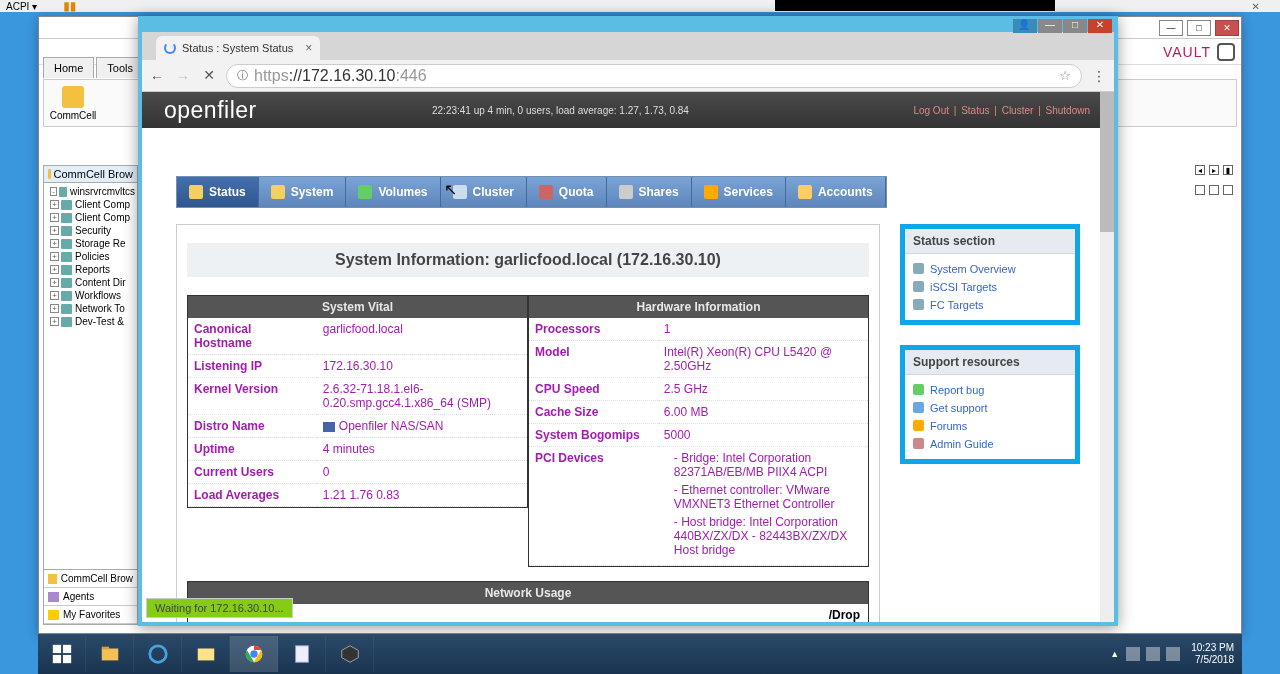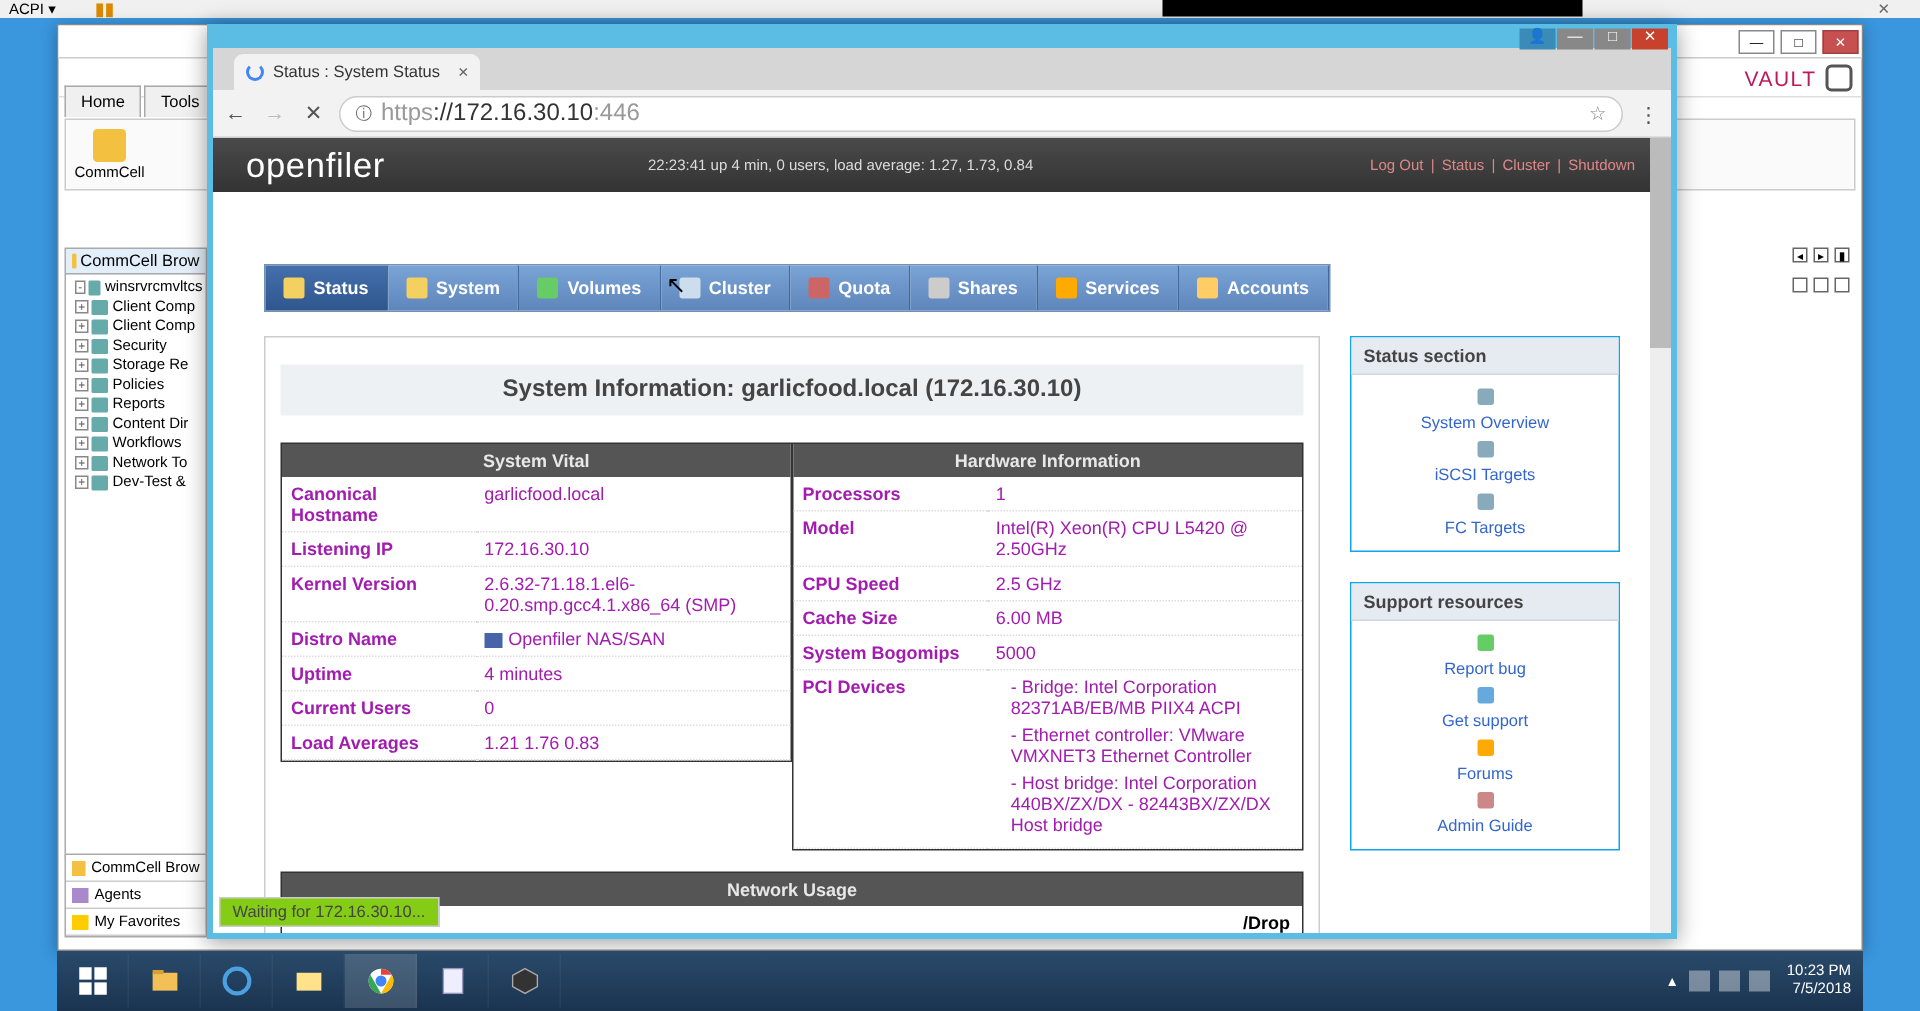--- a/index.html
+++ b/index.html
@@ -113,24 +113,24 @@
 .info-table td.lbl { width: 38%; font-weight: bold; }
 .info-table .distro-flag { display: inline-block; width: 12px; height: 10px; background: #4864a8; margin-right: 4px; vertical-align: middle; }
 .pci-list { list-style: none; padding-left: 10px; }
 .pci-list li { margin-bottom: 4px; }
 .pci-list li::before { content: "- "; }
 
 .net-usage { margin-top: 14px; border: 1px solid #333; }
 .net-usage .hdr { background: #555; color: #e8e8e8; text-align: center; font-size: 12px; font-weight: bold; padding: 4px; }
 
 .side-col { width: 180px; }
-.side-box { border: 1px solid #0ea5e9; margin-bottom: 20px; background: #fff; }
+.side-box { border: 5px solid #0ea5e9; margin-bottom: 20px; background: #fff; }
 .side-box .sh { background: #e6ebf2; padding: 5px 8px; font-size: 12px; color: #444; font-weight: bold; border-bottom: 1px solid #cfd7e2; }
 .side-box .items { padding: 6px 8px; }
-.side-box .it { display: flex; align-items: center; gap: 6px; padding: 3px 0; font-size: 11px; cursor: pointer; flex-direction: column; }
+.side-box .it { display: flex; gap: 6px; padding: 3px 0; font-size: 11px; cursor: pointer; }
 .side-box .it .ic { width: 11px; height: 11px; background: #8ab; border-radius: 2px; }
 .side-box .it a { color: #36c; text-decoration: none; }
 
 
 .status-popup { position: absolute; left: 4px; bottom: 4px; background: #84cc16; border: 1px solid #ccc; padding: 3px 8px; font-size: 11px; color: #444; }
 
 
 .taskbar { position: absolute; left: 38px; right: 38px; bottom: 0; height: 40px; background: linear-gradient(#2a4a6a,#1a3450); display: flex; align-items: center; }
 .taskbar .tbtn { width: 48px; height: 36px; display: flex; align-items: center; justify-content: center; cursor: pointer; border-right: 1px solid rgba(255,255,255,.05); }
 .taskbar .tbtn.active { background: rgba(255,255,255,.15); }

